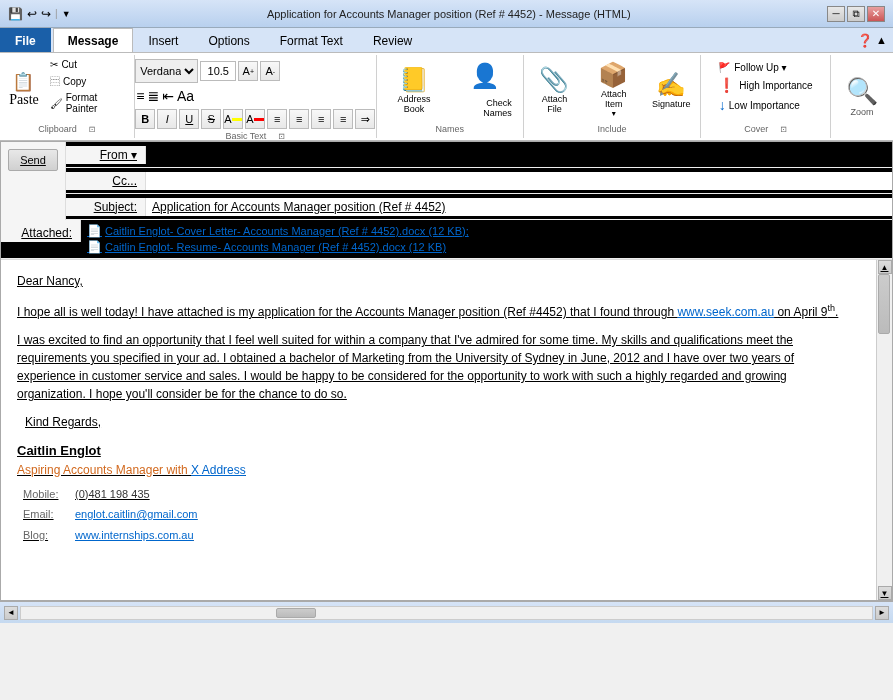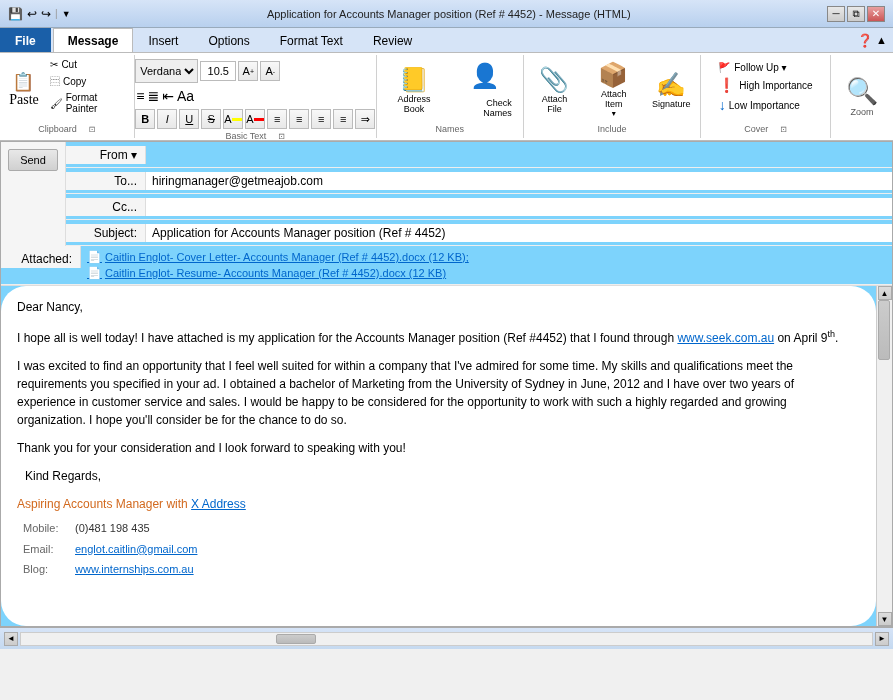--- a/index.html
+++ b/index.html
@@ -135,21 +135,21 @@
     .big-r-btn .icon-wrap { font-size: 24px; line-height: 1; }
 
     
     .tags-col { display: flex; flex-direction: column; gap: 2px; padding: 2px 4px; }
     .tag-item { display: flex; align-items: center; gap: 3px; font-size: 10px; cursor: pointer; padding: 1px 2px; }
 
     
     .zoom-group { display: flex; flex-direction: column; align-items: center; justify-content: center; padding: 4px 8px; }
 
     
-    .msg-container { background: #7dd3fc; border: 1px solid #bbb; margin: 0; }
+    .msg-container { background: #000000; border: 1px solid #bbb; margin: 0; text-decoration: underline; }
     .msg-header { border-bottom: 1px solid #ddd; }
     .header-row { display: flex; align-items: center; border-bottom: 1px solid #eee; min-height: 26px; }
     .header-label-btn {
       min-width: 80px;
       padding: 2px 8px;
       text-align: right;
       background: #f5f5f5;
       border-right: 1px solid #ddd;
       font-size: 12px;
       cursor: pointer;
@@ -415,26 +415,20 @@
         <button class="send-btn">Send</button>
       </div>
       <div style="flex:1;">
 
         <div class="header-row">
           <div class="header-label-btn" style="min-width:80px;">
             <span>From ▾</span>
           </div>
         </div>
 
-        <div class="header-row">
-          <div class="header-label-btn">
-            <span>To...</span>
-          </div>
-          <input type="text" class="header-input" value="hiringmanager@getmeajob.com" style="">
-        </div>
 
         <div class="header-row">
           <div class="header-label-btn">
             <span>Cc...</span>
           </div>
           <input type="text" class="header-input" style="">
         </div>
 
         <div class="header-row">
           <div class="header-label-btn" style="cursor:default;">
@@ -457,36 +451,36 @@
         <div class="attach-link">
           <span style="color:#1a5fa8; font-size:12px;">📄</span>
           <span>Caitlin Englot- Resume- Accounts Manager (Ref # 4452).docx (12 KB)</span>
         </div>
       </div>
     </div>
 
   </div>
 
   <div style="position:relative; display:flex;">
-    <div class="msg-body" style="flex:1; padding-right:20px;border-radius:25px;">
+    <div class="msg-body" style="flex:1; padding-right:20px;">
       <p style="margin-bottom:12px;">Dear Nancy,</p>
 
       <p>
         <span>I hope all is well today! I have attached is my application for the Accounts Manager position (Ref #4452) that I found through </span><span class="link">www.seek.com.au</span><span> on April 9</span><sup class="superscript">th</sup><span>.</span>
       </p>
 
       <p>I was excited to find an opportunity that I feel well suited for within a company that I've admired for some time. My skills and qualifications meet the requirements you specified in your ad. I obtained a bachelor of Marketing from the University of Sydney in June, 2012 and I have over two years of experience in customer service and sales. I would be happy to be considered for the opportunity to work with such a highly regarded and growing organization. I hope you'll consider be for the chance to do so.</p>
 
-      <p>Thank you for your consideration and I look forward to speaking with you!</p>
 
       <p style="margin-bottom:4px;margin-left:8px;">
         <span>Kind Regards,</span>
       </p>
 
       <div class="signature">
+        <div class="sig-name">Caitlin Englot</div>
         <div class="sig-title">
           <span>Aspiring Accounts Manager with </span><span class="sig-link">X Address</span>
         </div>
         <table class="sig-table">
           <tbody>
               <tr>
             <td>Mobile:</td>
             <td>(0)481 198 435</td>
           </tr>
           <tr>

